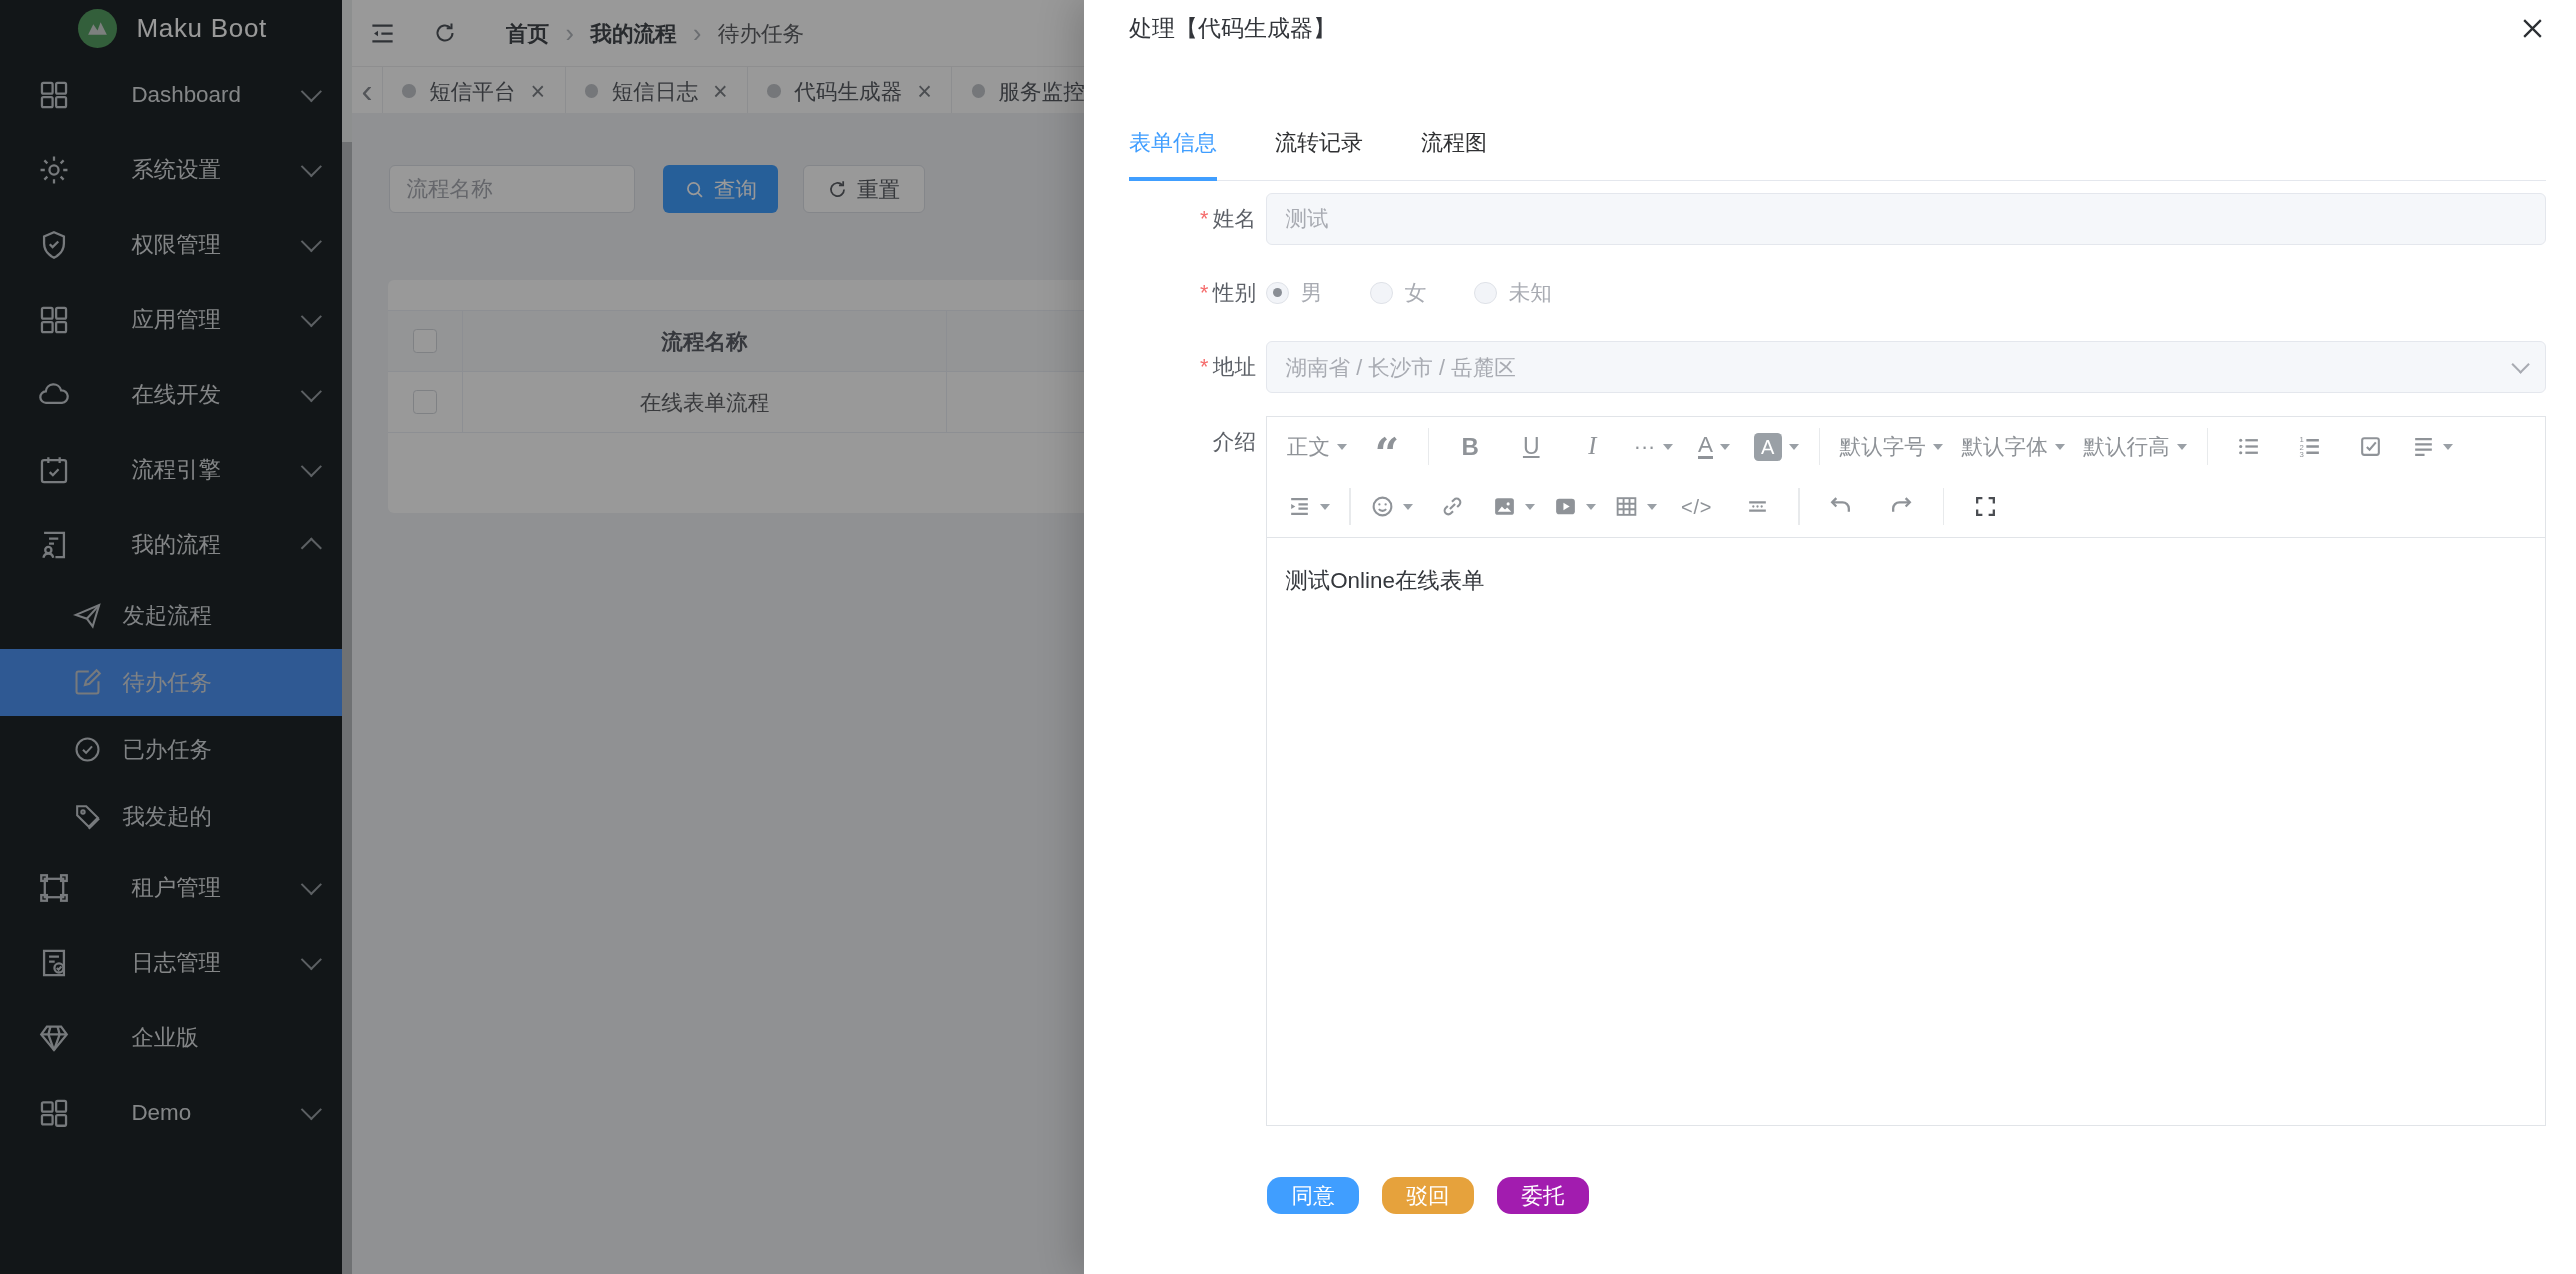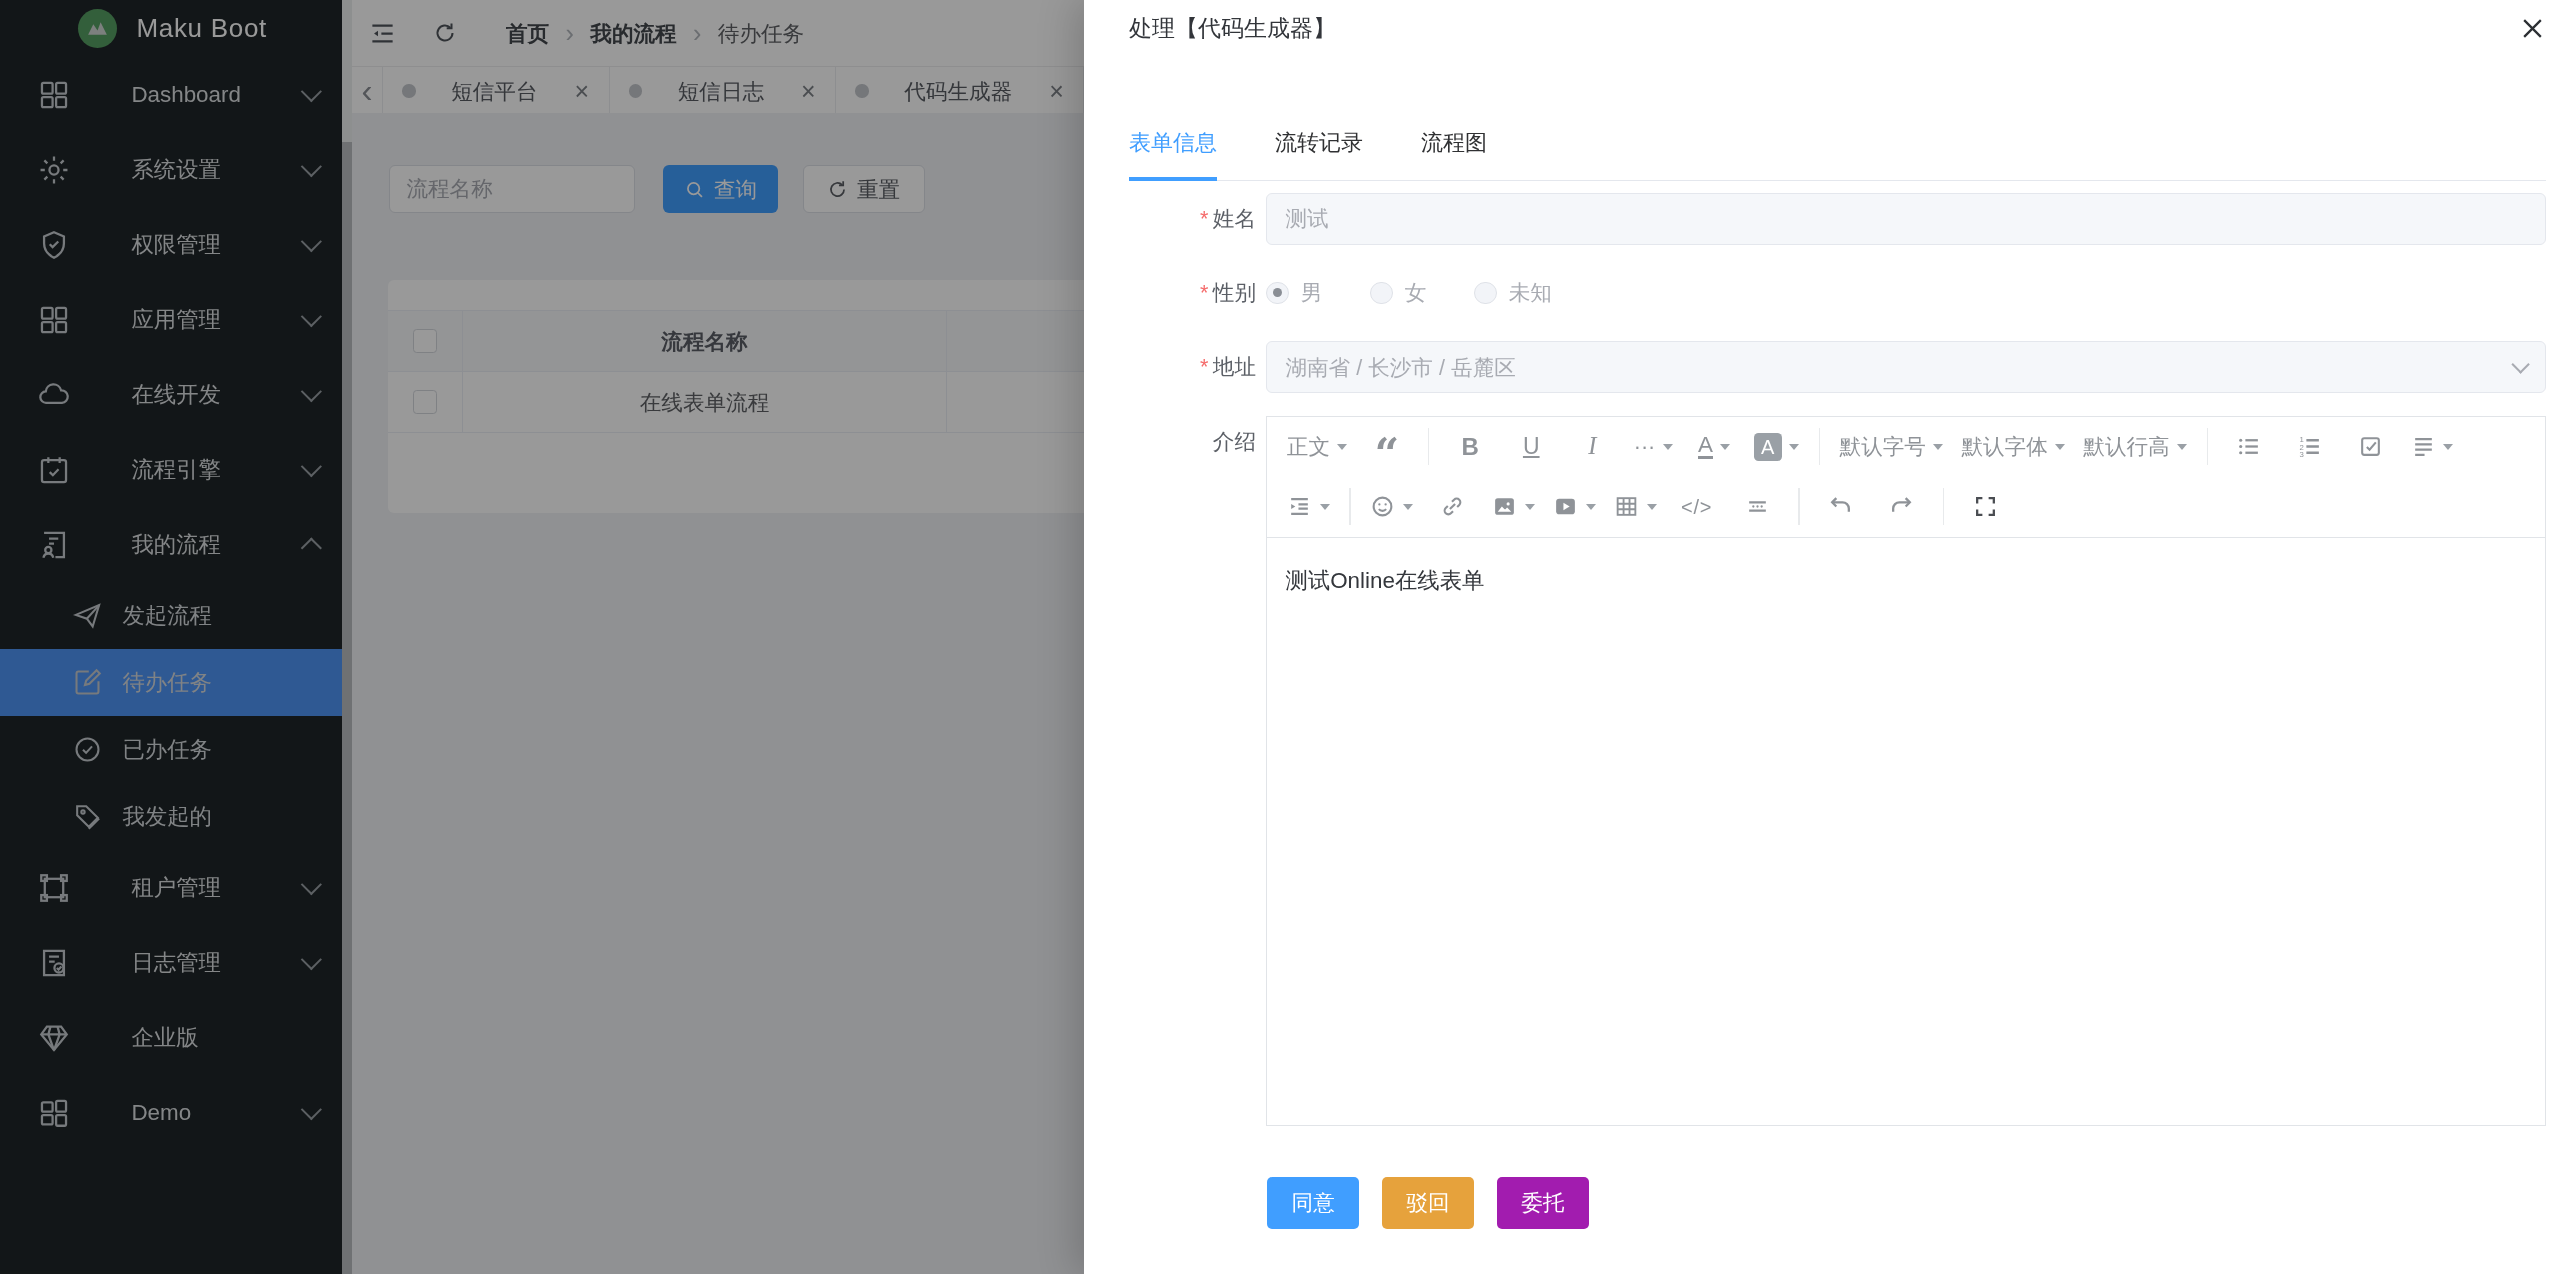--- a/index.html
+++ b/index.html
@@ -27,21 +27,21 @@
   .main{position:absolute;left:352px;top:0;right:0;height:100%;}
   .topbar{height:66px;background:#ffffff;display:flex;align-items:center;padding-left:15px;}
   .icon-btn{width:30px;height:30px;display:flex;align-items:center;justify-content:center;color:#4f545b;}
   .icon-btn + .icon-btn{margin-left:33px;}
   .breadcrumb{display:flex;align-items:center;margin-left:46px;font-size:21.6px;}
   .bc-item{color:#44484e;font-weight:bold;}
   .bc-sep{margin:0 16.4px;color:#b3b7bd;font-size:25px;line-height:1;}
   .bc-last{color:#606266;font-weight:normal;}
   .tabbar{height:48px;background:#ffffff;border-top:0.7px solid #ededef;display:flex;align-items:stretch;}
   .tab-left{width:30px;display:flex;align-items:center;justify-content:center;color:#8a8e94;font-size:33px;border-right:1.5px solid #ebedf0;}
-  .tab{display:flex;align-items:center;padding:0 19.4px;border-right:1.5px solid #ebedf0;font-size:21.6px;color:#595d63;gap:22px;}
+  .tab{display:flex;align-items:center;padding:0 19.4px;border-right:1.5px solid #ebedf0;font-size:21.6px;color:#595d63;}
   .tab-dot{width:13.4px;height:13.4px;border-radius:50%;background:#c3c6cb;margin-right:13.4px;}
   .tab-close{margin-left:15px;color:#7e8288;font-size:25px;line-height:1;}
   .content{position:absolute;top:113px;left:0;right:0;bottom:0;background:#f0f2f5;}
   .search-row{position:absolute;top:52px;left:37px;display:flex;align-items:center;}
   .search-input{width:246px;height:48px;box-sizing:border-box;background:#fff;border:1.5px solid #dcdfe6;border-radius:6px;
       font-size:21.6px;padding:0 16.4px;color:#606266;font-family:inherit;}
   .search-input::placeholder{color:#a8abb2;}
   .btn{height:48px;border-radius:6px;display:flex;align-items:center;justify-content:center;font-size:21.6px;gap:9px;box-sizing:border-box;cursor:pointer;}
   .btn-query{width:115px;background:#409eff;color:#fff;margin-left:28px;border:none;}
   .btn-reset{width:122px;background:#fff;color:#5a5e64;margin-left:24.6px;border:1.5px solid #dcdfe6;}
@@ -92,21 +92,21 @@
   .quote-g{font-family:"DejaVu Serif","Liberation Serif",serif;font-weight:bold;font-size:43px;line-height:0.4;margin-top:16.4px;}
   .colorA{font-size:22.4px;border-bottom:3.7px solid #8f9398;line-height:1.05;}
   .bgA{width:28px;height:28px;border-radius:4.5px;background:#9aa0a6;color:#fff;display:flex;align-items:center;justify-content:center;font-size:20px;}
   .code-g{font-size:20px;letter-spacing:0.7px;}
   .tb-sep{height:1.5px;background:#e1e4e8;flex:0 0 auto;}
   .ed-content{flex:1;padding:27px 18px;font-size:22.4px;color:#34373c;}
   .ti.dark{color:#4a4d52;}
 
   
   .actions{display:flex;gap:22.4px;margin:51px 0 0 183px;}
-  .abtn{height:52px;padding:0 24.6px;border:none;border-radius:5px;color:#fff;font-size:21.6px;display:flex;align-items:center;cursor:pointer;font-family:inherit;}
+  .abtn{height:37px;padding:0 24.6px;border:none;border-radius:14px;color:#fff;font-size:21.6px;display:flex;align-items:center;cursor:pointer;font-family:inherit;}
 </style>
 </head>
 <body>
 
 <div class="app">
 
   <div class="sidebar">
     <div class="logo">
       <div class="logo-circle">
         <svg width="25" height="25" viewBox="0 0 24 24">

